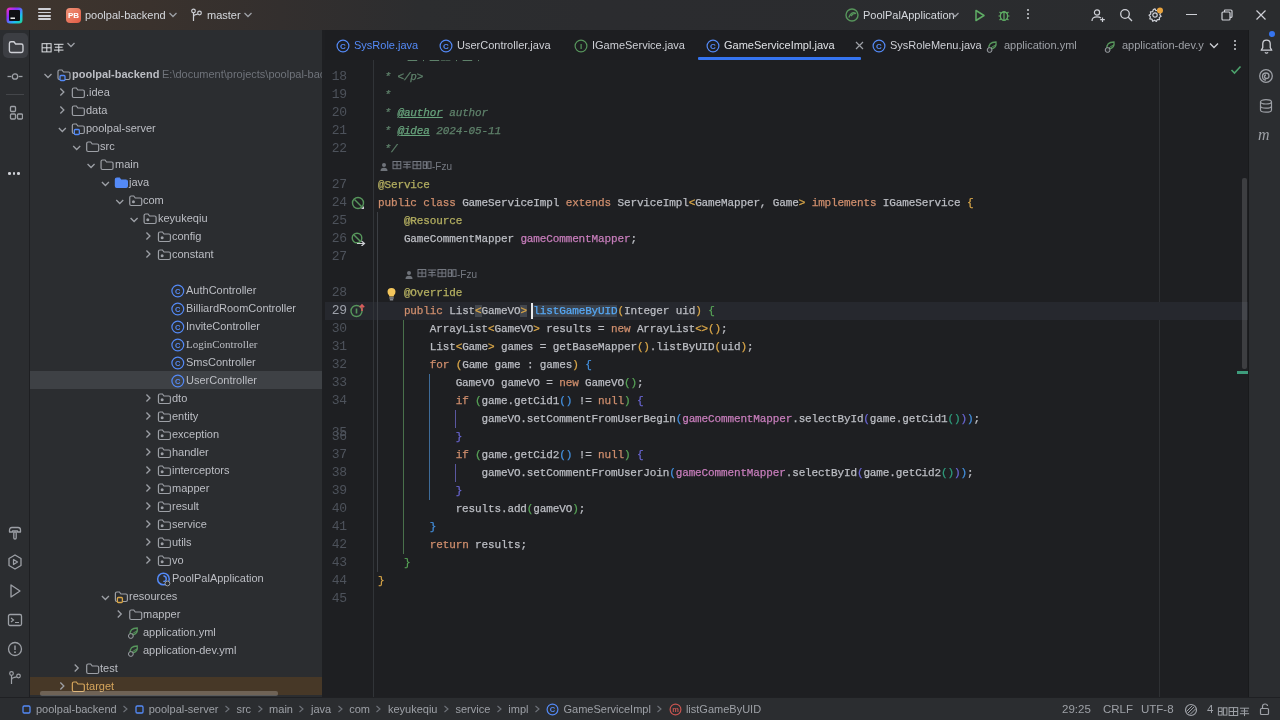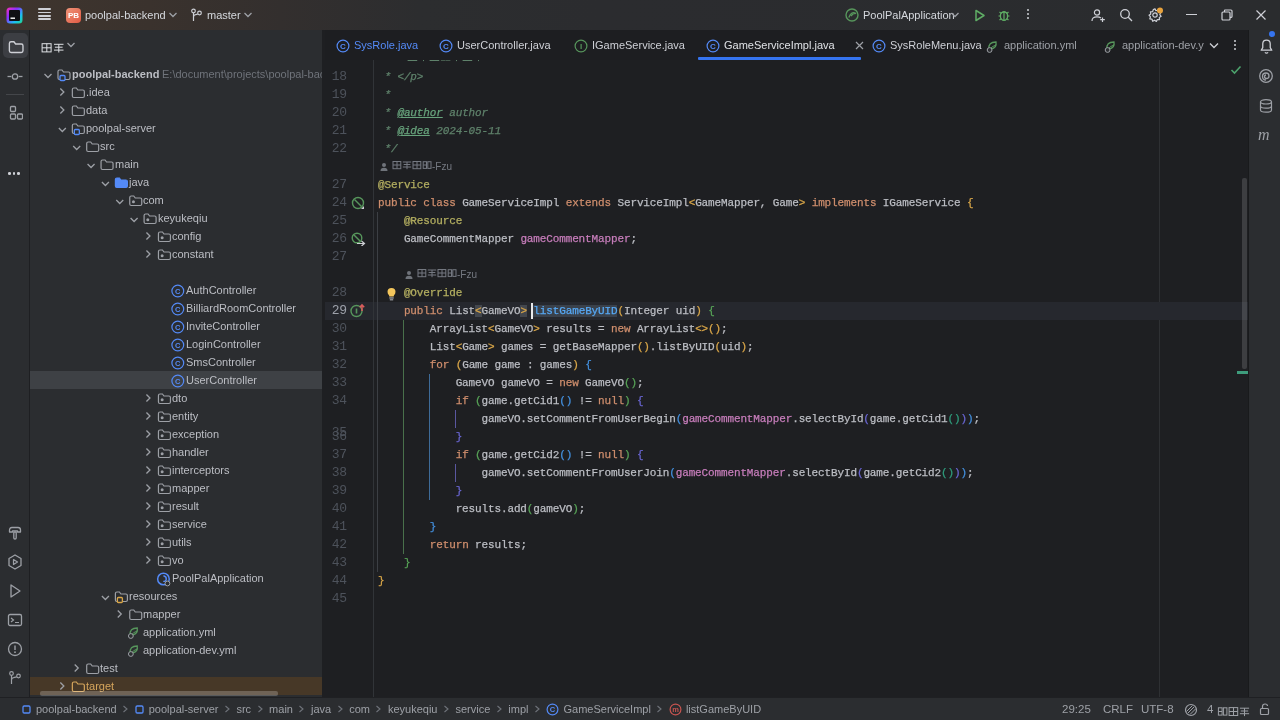--- a/index.html
+++ b/index.html
@@ -262,21 +262,21 @@
         <circle cx="147.8" cy="8" r="5.9" fill="none" stroke="#548AF7" stroke-width="1.2"></circle>
         <text x="147.8" y="10.7" font-family="Liberation Sans" font-size="7.5" font-weight="bold" fill="#548AF7" text-anchor="middle">C</text>
       </svg>
 <span class="tlabel" style="left:156px;color:#BCBEC4;">InviteController</span>
 </div>
 <div class="trow" style="top:305px">
 <svg class="abs" style="left:0;top:1.5px" width="292" height="16" viewBox="0 0 292 16">
         <circle cx="147.8" cy="8" r="5.9" fill="none" stroke="#548AF7" stroke-width="1.2"></circle>
         <text x="147.8" y="10.7" font-family="Liberation Sans" font-size="7.5" font-weight="bold" fill="#548AF7" text-anchor="middle">C</text>
       </svg>
-<span class="tlabel" style="left:156px;color:#BCBEC4;">LoginController</span>
+<span class="tlabel" style="left:156px;color:#BCBEC4;font-family:Liberation Serif, serif;">LoginController</span>
 </div>
 <div class="trow" style="top:323px">
 <svg class="abs" style="left:0;top:1.5px" width="292" height="16" viewBox="0 0 292 16">
         <circle cx="147.8" cy="8" r="5.9" fill="none" stroke="#548AF7" stroke-width="1.2"></circle>
         <text x="147.8" y="10.7" font-family="Liberation Sans" font-size="7.5" font-weight="bold" fill="#548AF7" text-anchor="middle">C</text>
       </svg>
 <span class="tlabel" style="left:156px;color:#BCBEC4;">SmsController</span>
 </div>
 <div class="trow" style="top:341px">
       <div class="abs" style="left:0;top:0;width:292px;height:18px;background:#3E4145"></div>

